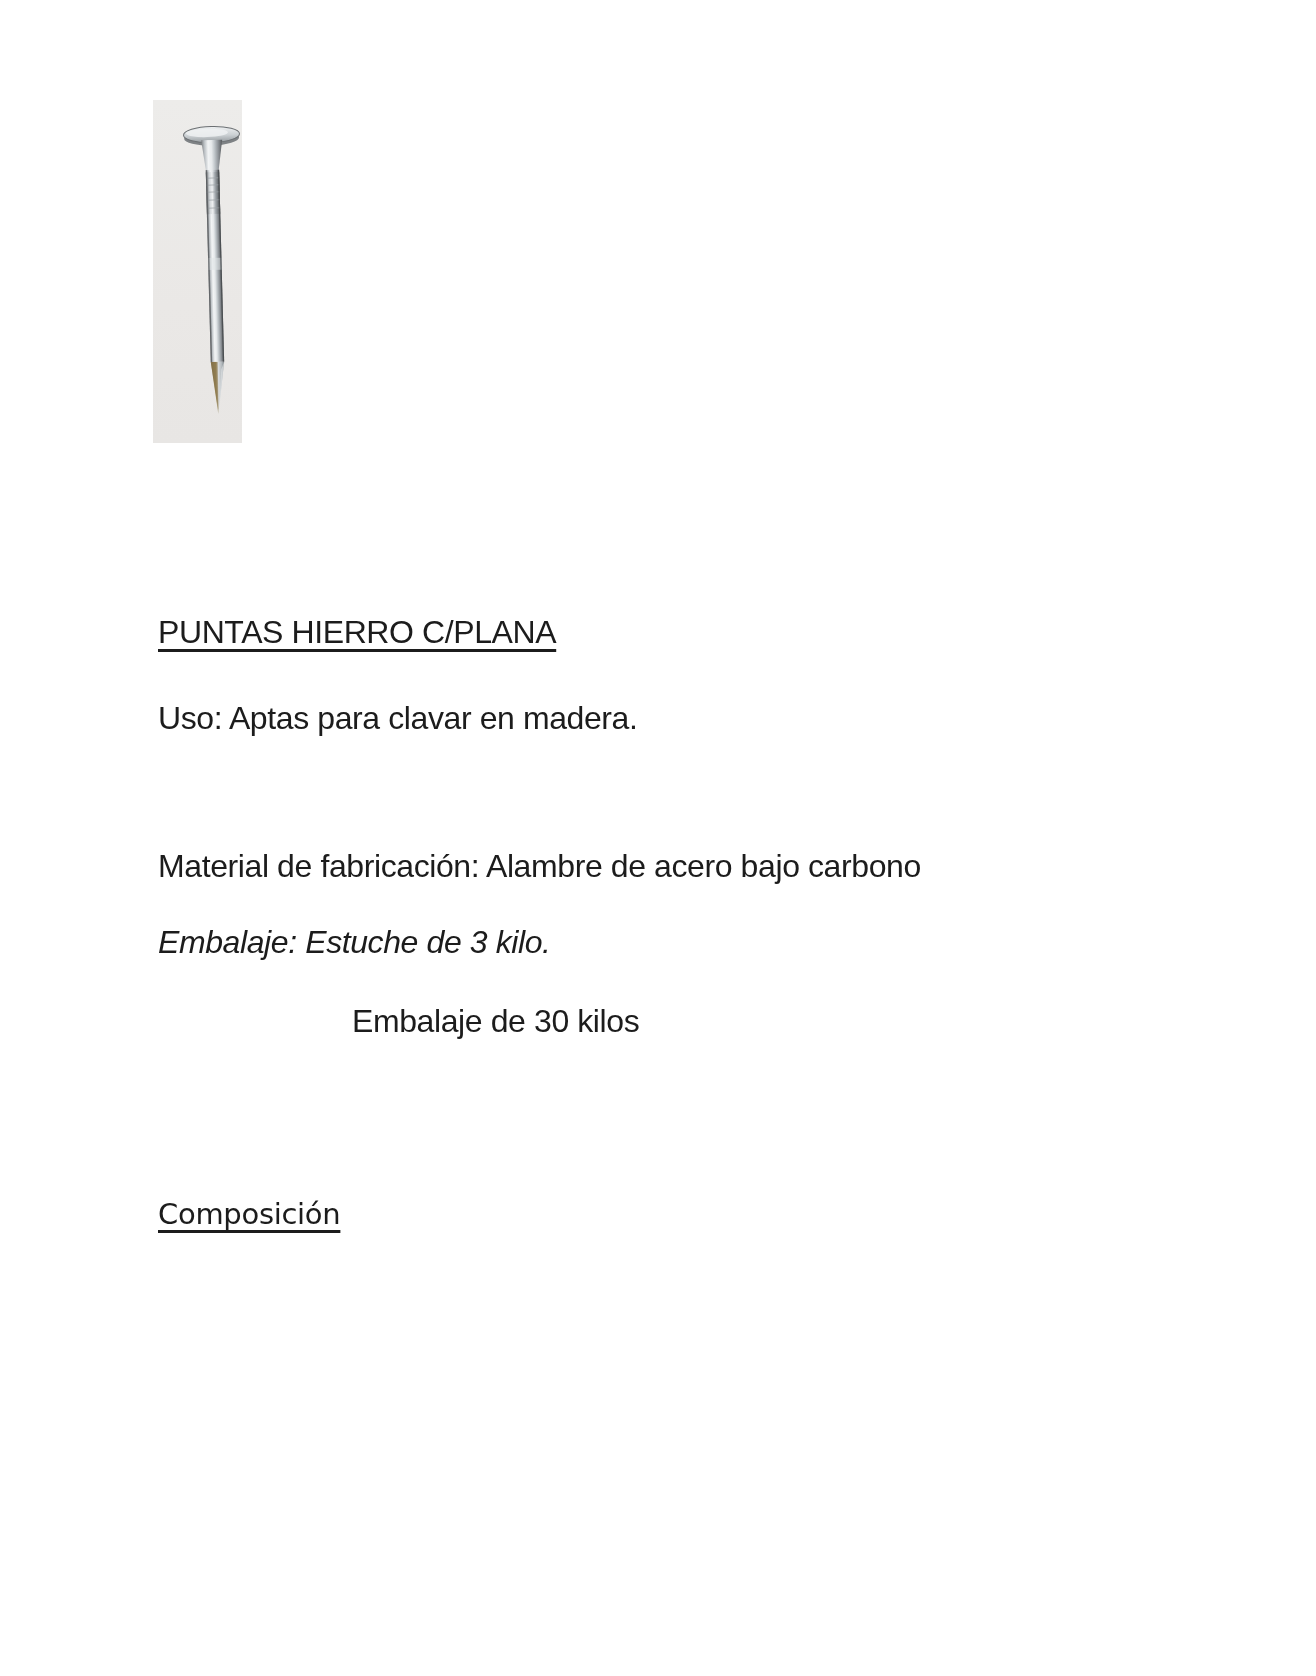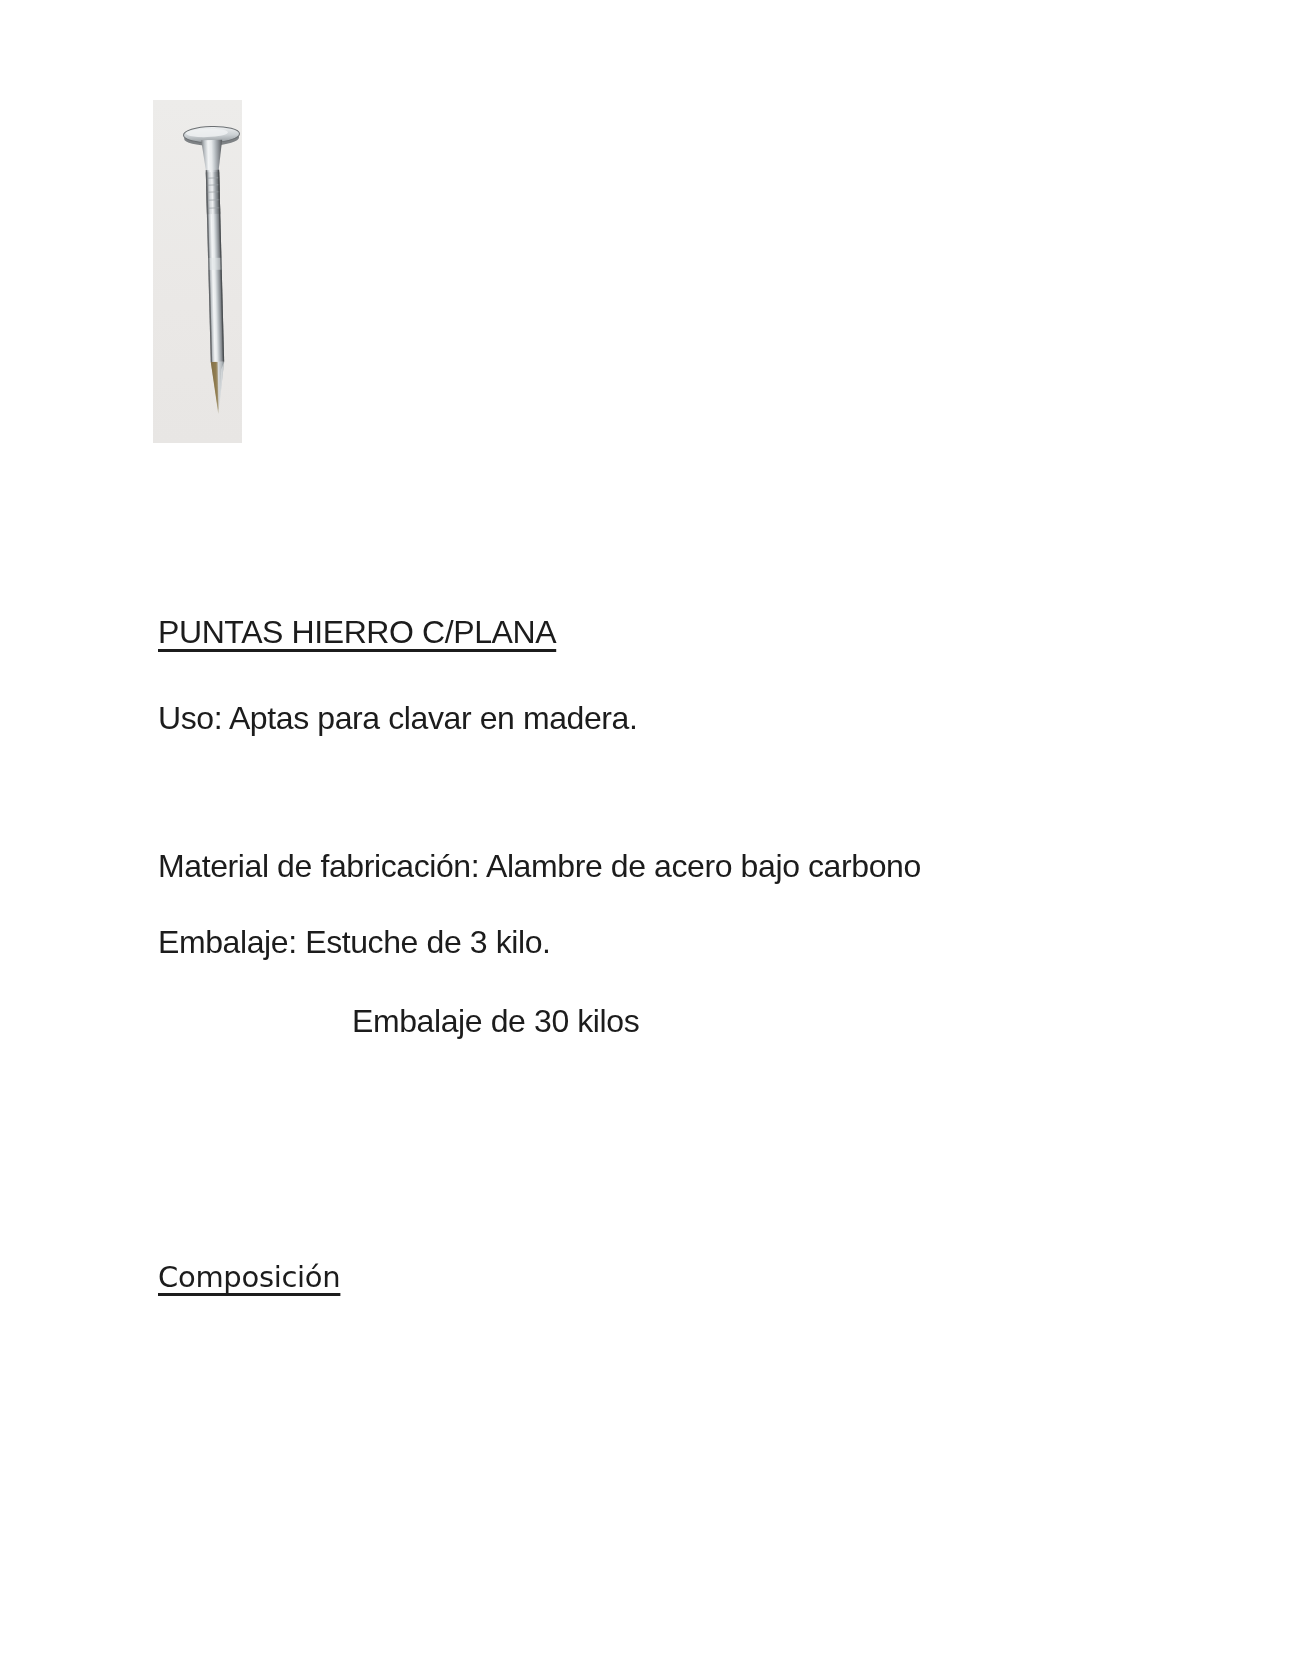--- a/index.html
+++ b/index.html
@@ -29,25 +29,25 @@
     letter-spacing: -0.4px;
   }
   .doc-title {
     top: 613px;
     text-decoration: underline;
     text-decoration-thickness: 3px;
     text-underline-offset: 6px;
   }
   .uso-line      { top: 687px; margin-top: 12px; }
   .material-line { top: 847px; text-align: right; }
-  .embalaje-line { top: 923px; }
+  .embalaje-line { top: 923px; font-style: italic; }
   .emb-sub1      { top: 1002px; left: 323px; margin-left: 29px; }
   .emb-sub2      { top: 1080px; left: 323px; }
   .comp-heading {
-    top: 1260px;
+    top: 1197px;
     font-family: "DejaVu Sans", sans-serif;
     font-size: 29px;
     letter-spacing: -0.3px;
     text-decoration: underline;
     text-decoration-thickness: 3px;
     text-underline-offset: 6px;
   }
   .comp-text {
     top: 1294px;
     font-family: "DejaVu Sans", sans-serif;

